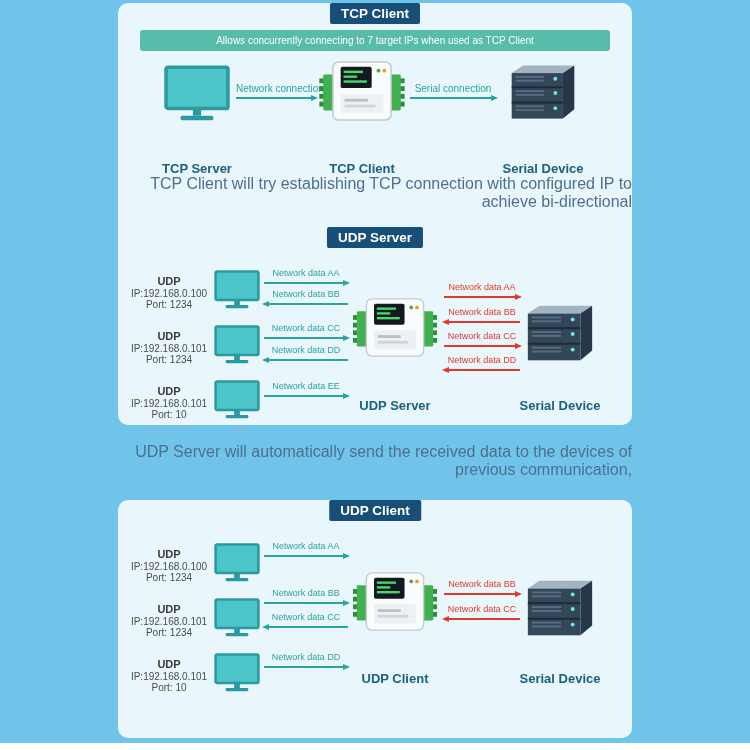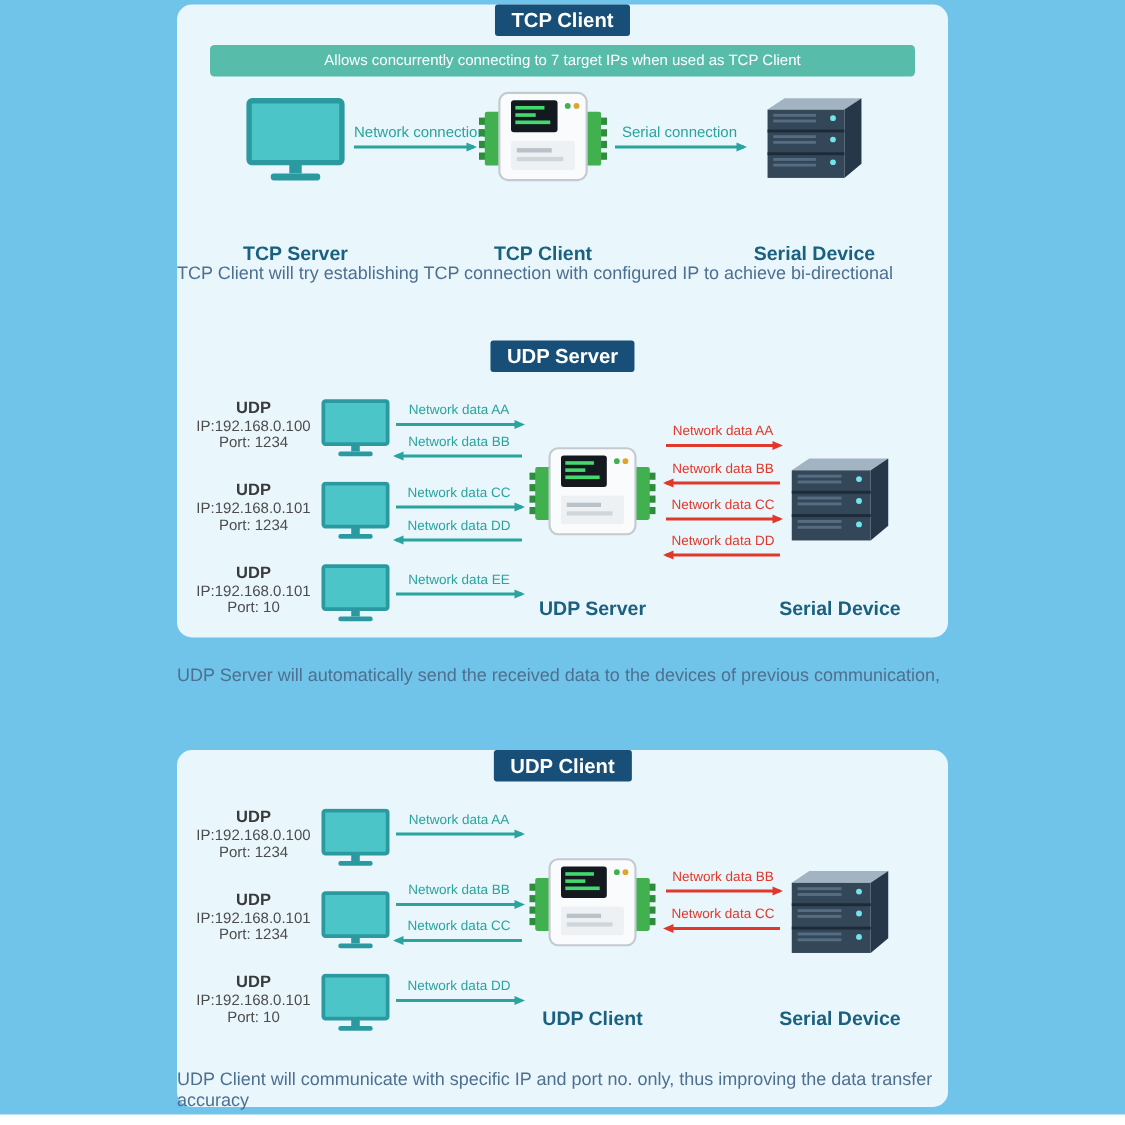--- a/index.html
+++ b/index.html
@@ -5,32 +5,32 @@
   *{margin:0;padding:0;box-sizing:border-box;}
   html,body{width:750px;}
   body{font-family:"Liberation Sans",sans-serif;}
   .page{position:relative;width:750px;height:750px;background:#70c3e9;overflow:hidden;}
   .panel{position:absolute;left:118px;width:514px;background:#e9f6fc;border-radius:10px;}
   .badge{position:absolute;top:0;left:50%;transform:translateX(-50%);background:#174f78;color:#fff;
          font-weight:bold;font-size:13.5px;line-height:15px;padding:3px 11px;border-radius:2px;white-space:nowrap;}
   .banner{position:absolute;top:27px;left:22px;right:22px;height:21px;background:#58bcab;border-radius:3px;
           color:#fff;font-size:10px;line-height:21px;text-align:center;}
   .node-label{position:absolute;font-size:13px;font-weight:bold;color:#1a607f;text-align:center;white-space:nowrap;margin-top:28px;}
-  .desc{position:absolute;left:0;width:100%;text-align:left;font-size:12px;color:#4e7090;}
+  .desc{position:absolute;left:0;width:100%;text-align:right;font-size:16px;color:#4e7090;}
   .flow{position:absolute;text-align:center;}
   .flow.teal{color:#29a49f;}
   .flow.red{color:#e0392b;}
   .flow-label{font-size:9px;line-height:11px;white-space:nowrap;}
   .flow.lg .flow-label{font-size:10px;}
   .flow-line{position:relative;height:2px;margin-top:3px;background:currentColor;}
   .flow-line::after{content:"";position:absolute;top:-2.5px;width:0;height:0;
                     border-top:3.5px solid transparent;border-bottom:3.5px solid transparent;}
   .flow-line.right::after{right:-2px;border-left:7px solid;}
   .flow-line.left::after{left:-2px;border-right:7px solid;}
-  .host{position:absolute;left:10px;width:132px;height:44px;display:flex;align-items:flex-start;}
+  .host{position:absolute;left:10px;width:132px;height:44px;display:flex;align-items:flex-end;}
   .host-info{width:82px;text-align:center;}
   .host-name{font-size:11px;font-weight:bold;line-height:13px;color:#3a3a3a;}
   .host-ip,.host-port{font-size:10px;line-height:11px;color:#4c4c4c;}
   .monitor-sm{width:46px;height:40px;flex:none;margin-left:4px;}
   .monitor-lg,.device-svg,.rack-svg{position:absolute;}
   .monitor-lg{width:66px;height:58px;}
   .device-svg{width:88px;height:64px;}
   .rack-svg{width:76px;height:62px;}
   .bottom-strip{position:absolute;left:0;bottom:0;width:100%;height:7px;background:#ffffff;}
 </style>
@@ -269,17 +269,16 @@
     <div class="flow red" style="left:326px;top:104px;width:76px">
       <div class="flow-label">Network data CC</div>
       <div class="flow-line left"></div>
     </div>
 
     <svg class="rack-svg" style="left:404px;top:78px" viewBox="0 0 78 62">
         <use href="#sym-rack"></use>
       </svg>
     <div class="node-label" style="left:382px;top:143px;width:120px">Serial Device</div>
 
-    <div class="desc" style="top:212px">UDP Client will communicate with specific IP and port no. only, thus improving the data transfer accuracy</div>
   </section>
 
   <div class="bottom-strip"></div>
 </div>
 
 </body></html>

